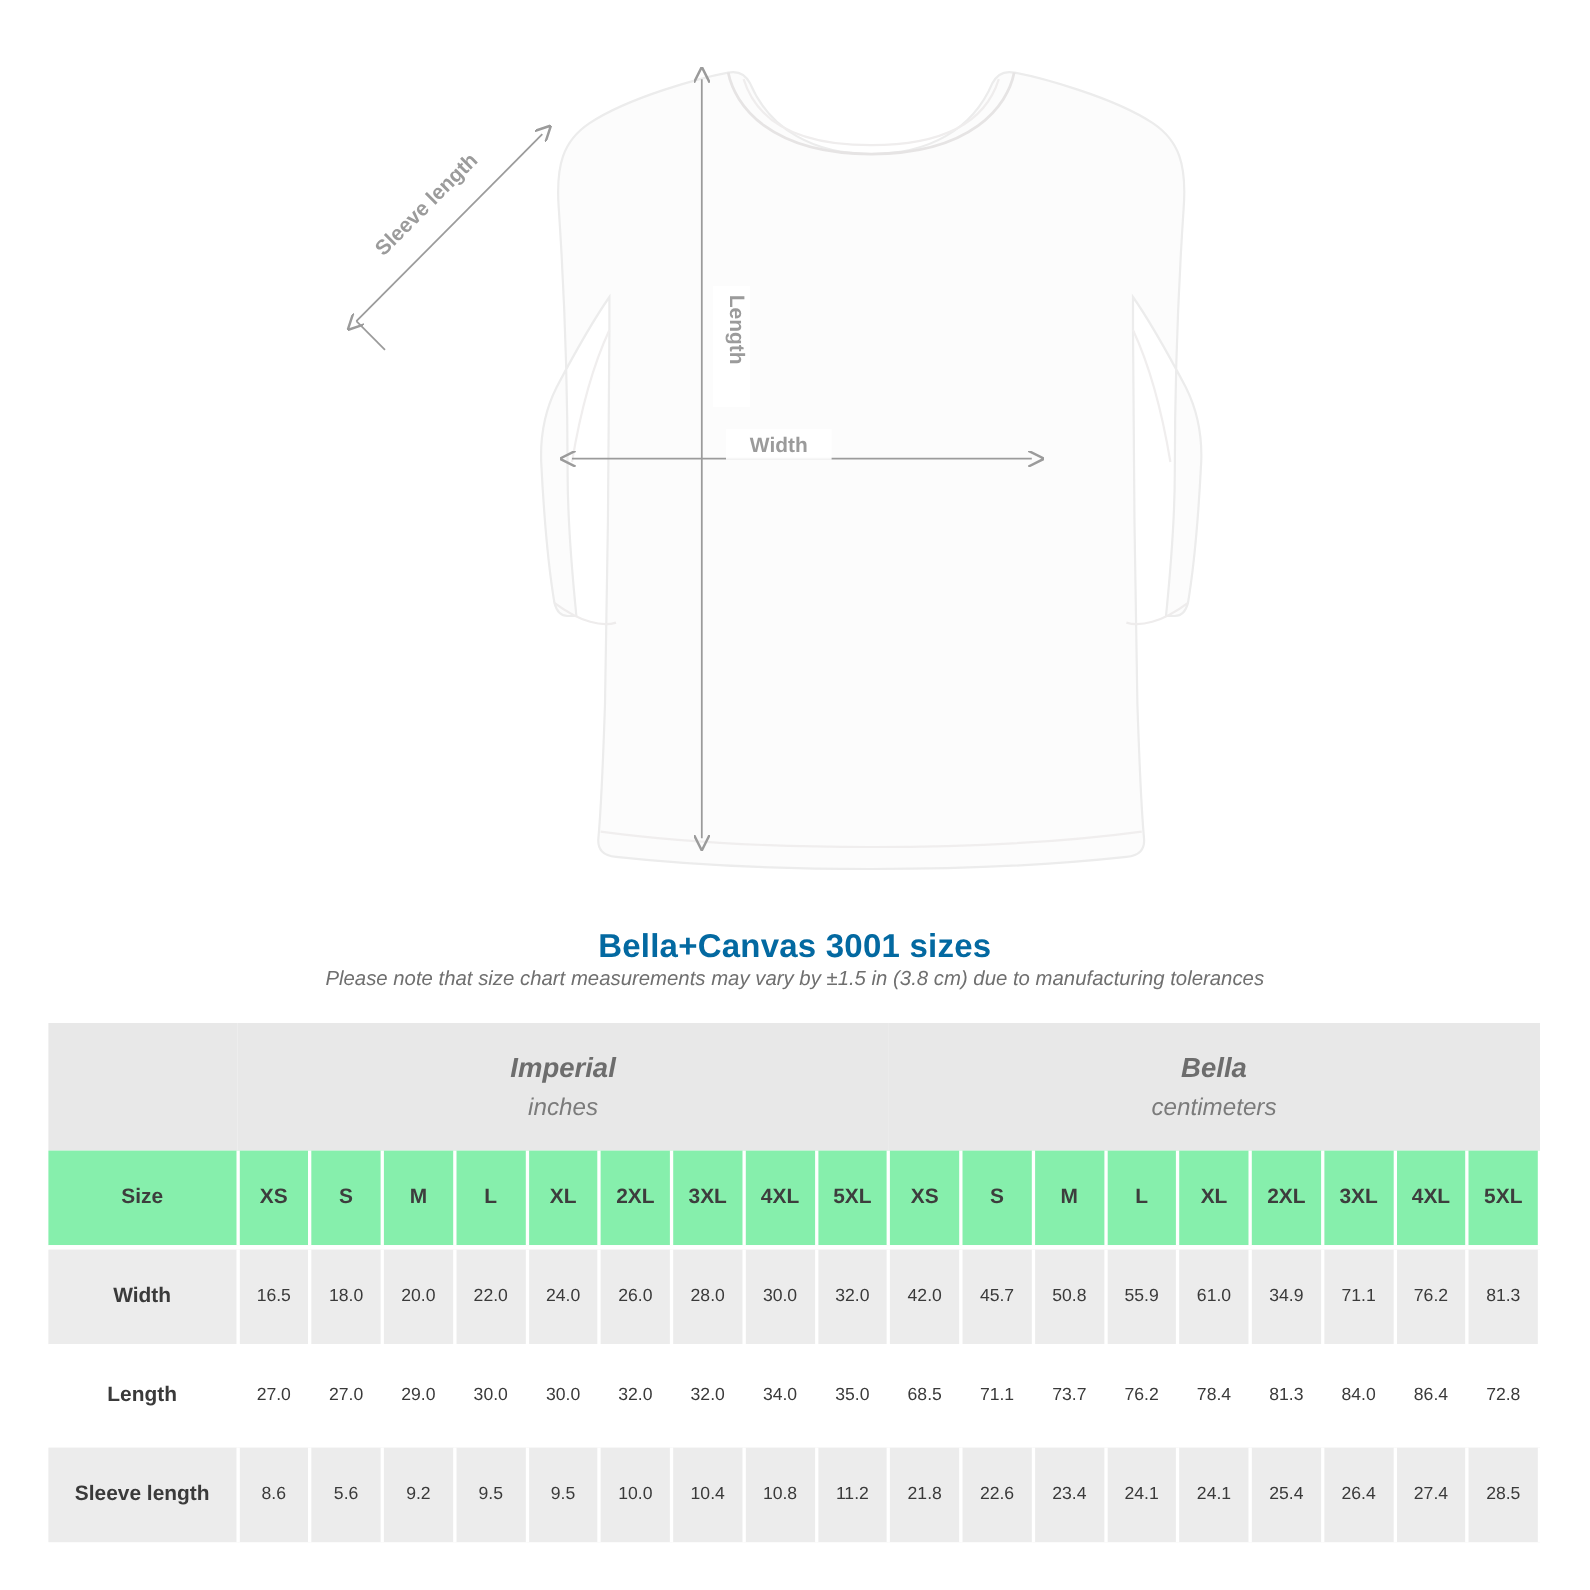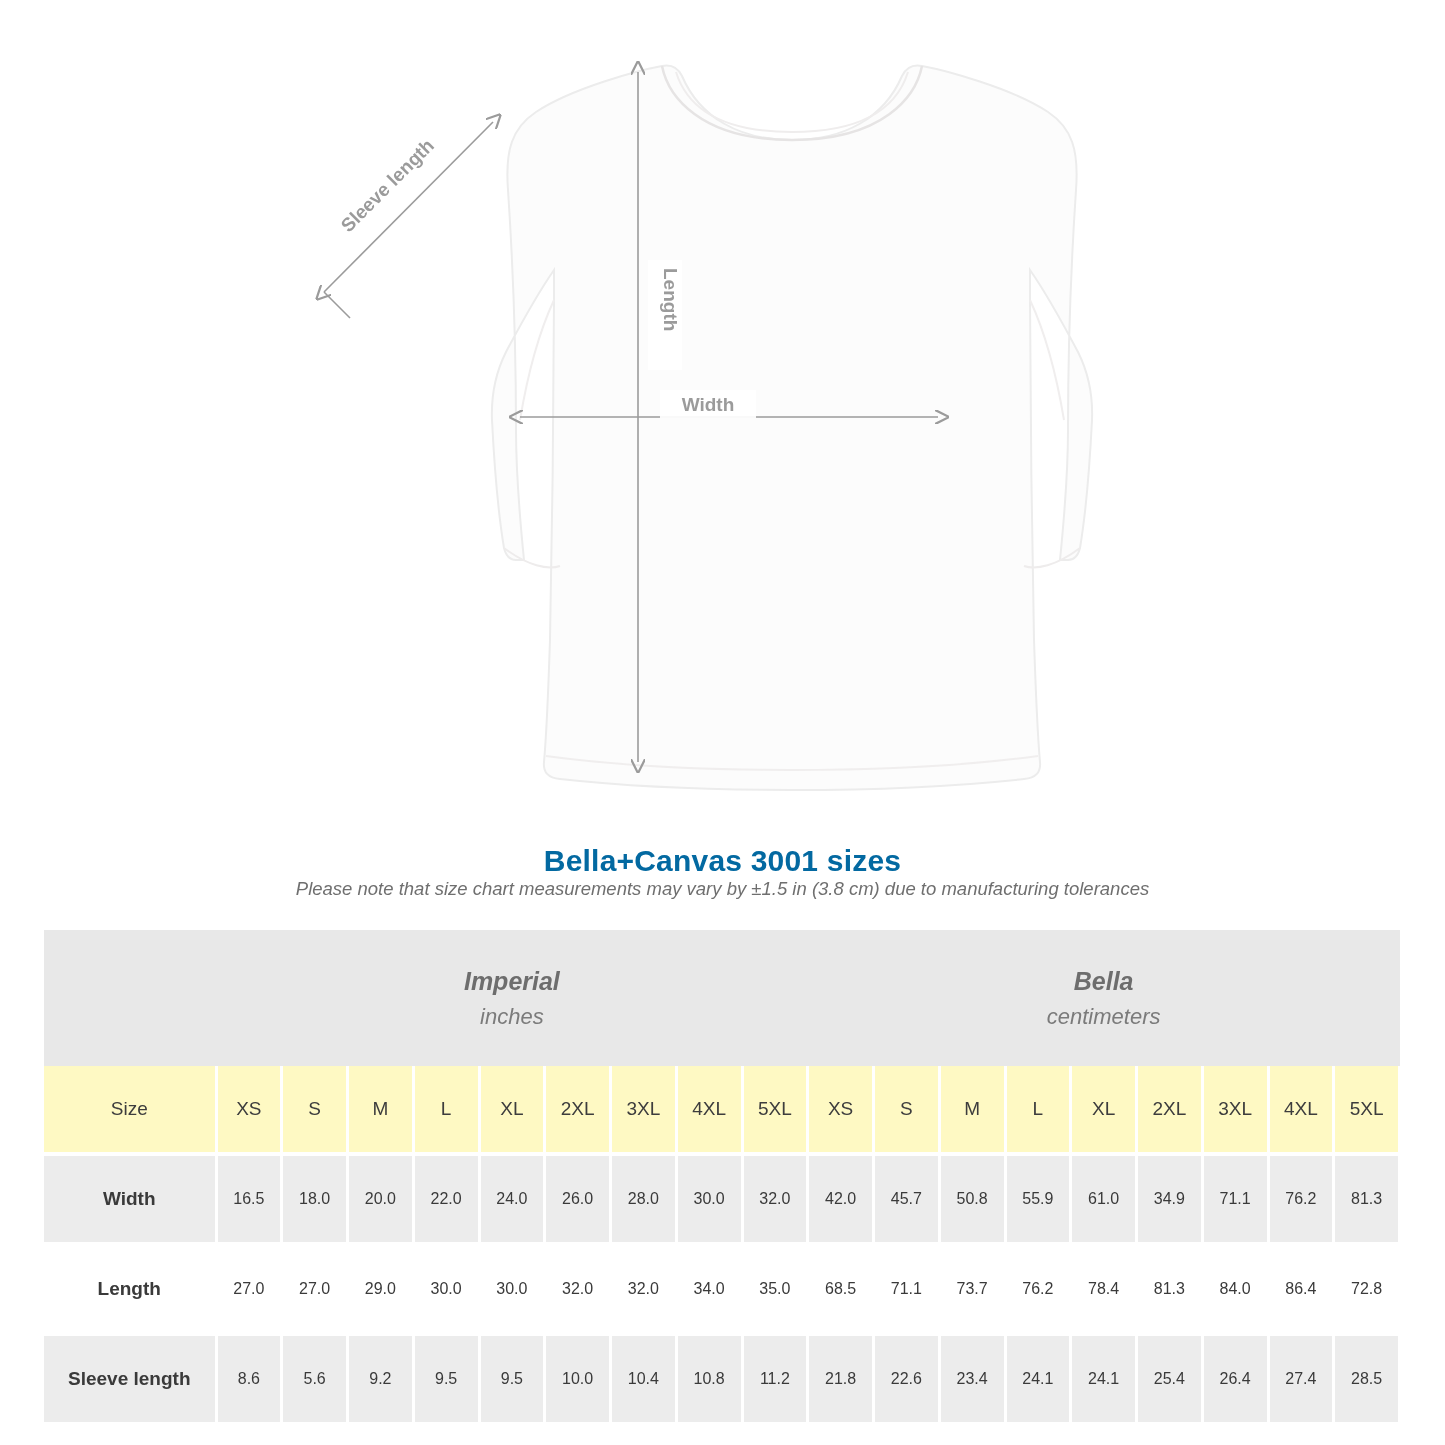--- a/index.html
+++ b/index.html
@@ -66,41 +66,41 @@
   }
   table.size-table td,
   table.size-table th {
     text-align: center;
     vertical-align: middle;
     border: 0;
   }
   
   .unit-row td {
     background: #e8e8e8;
-    height: 136px;
+    height: 116px;
     padding: 0;
   }
   .unit-name {
     font-size: 25px;
     font-style: italic;
     font-weight: bold;
     color: #6d6d6d;
   }
   .unit-sub {
     margin-top: 8px;
     font-size: 22px;
     font-style: italic;
     color: #7b7b7b;
   }
 
   .head-row td {
     height: 84px;
-    background: #fef9c3;
+    background: #86efac;
     font-size: 19px;
-    font-weight: normal;
+    font-weight: bold;
     color: #3d3d3d;
   }
   .head-row td.rowlabel {
     font-size: 19px;
   }
 
   .data-row td {
     height: 84px;
     font-size: 16px;
     color: #3a3a3a;

